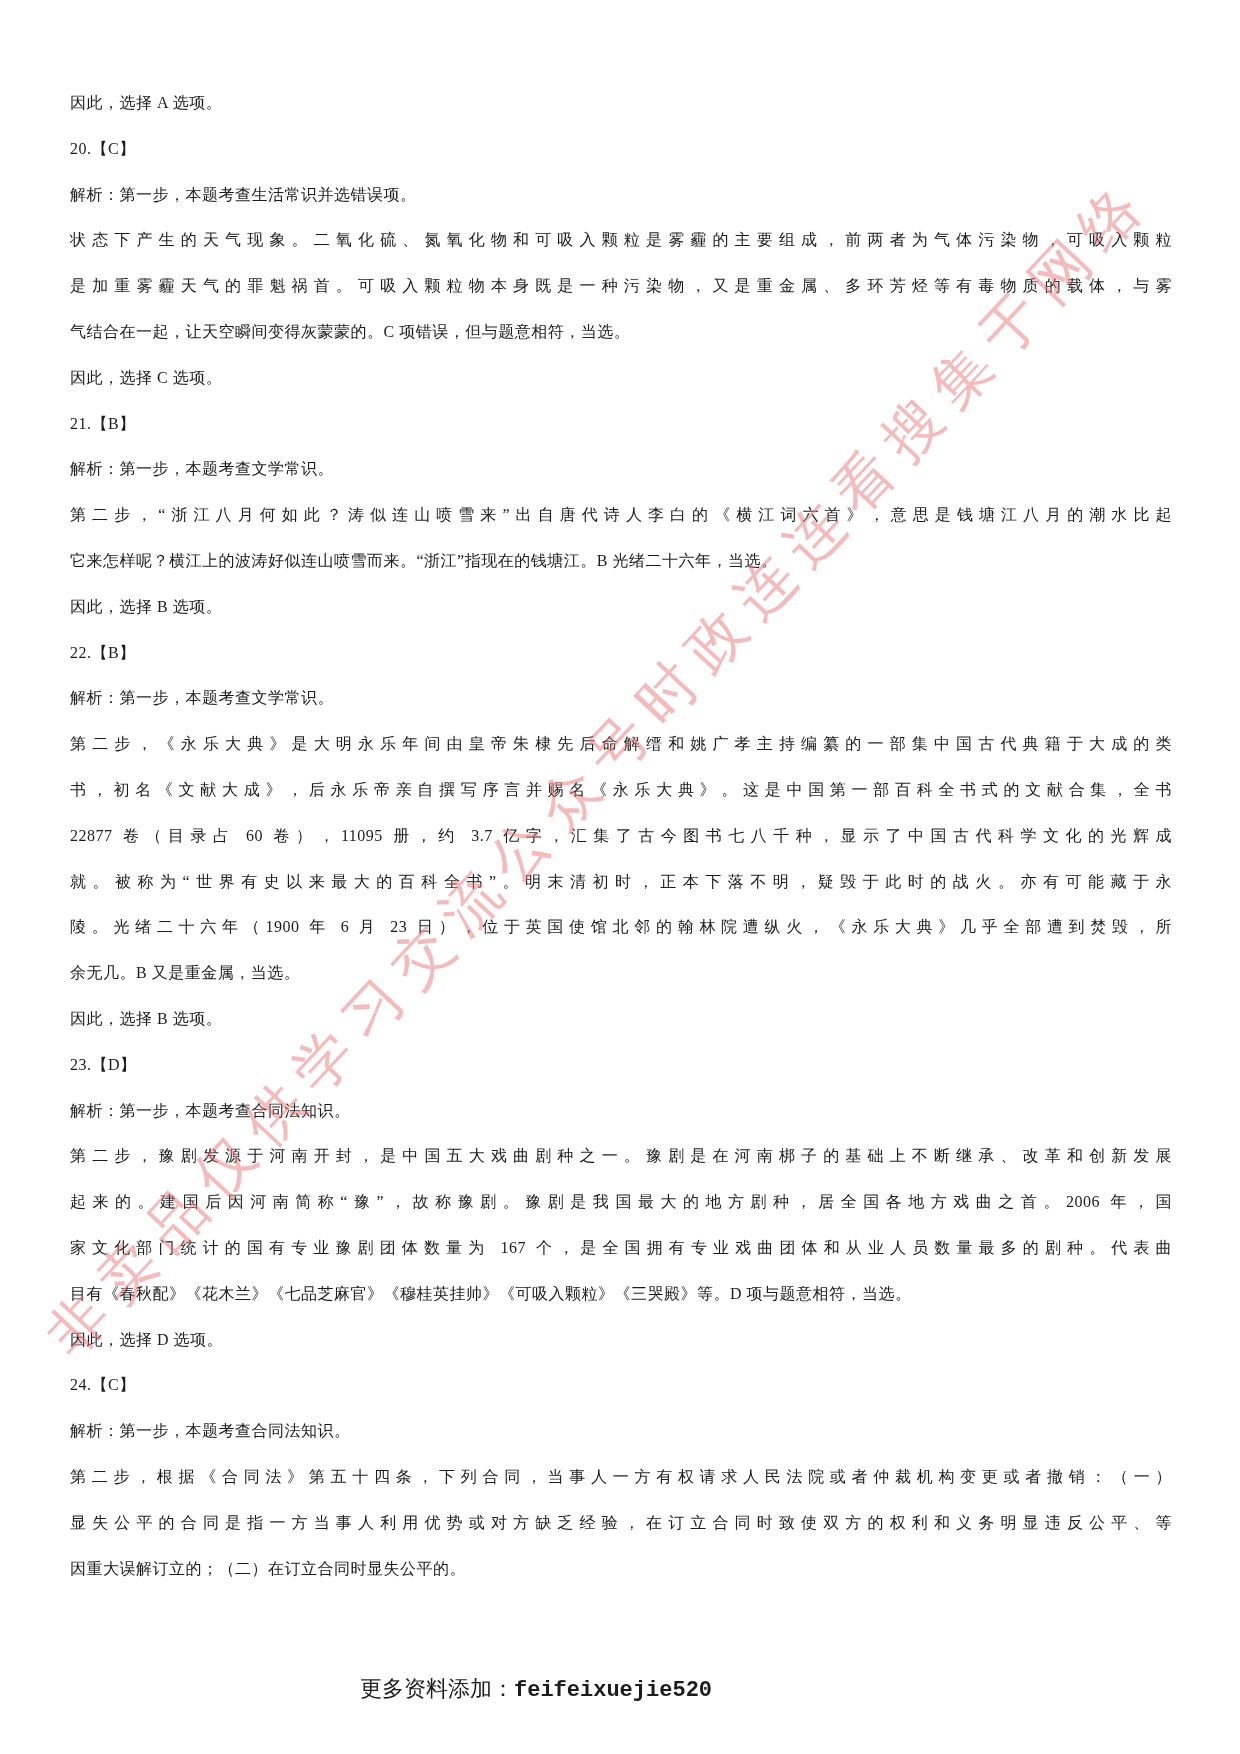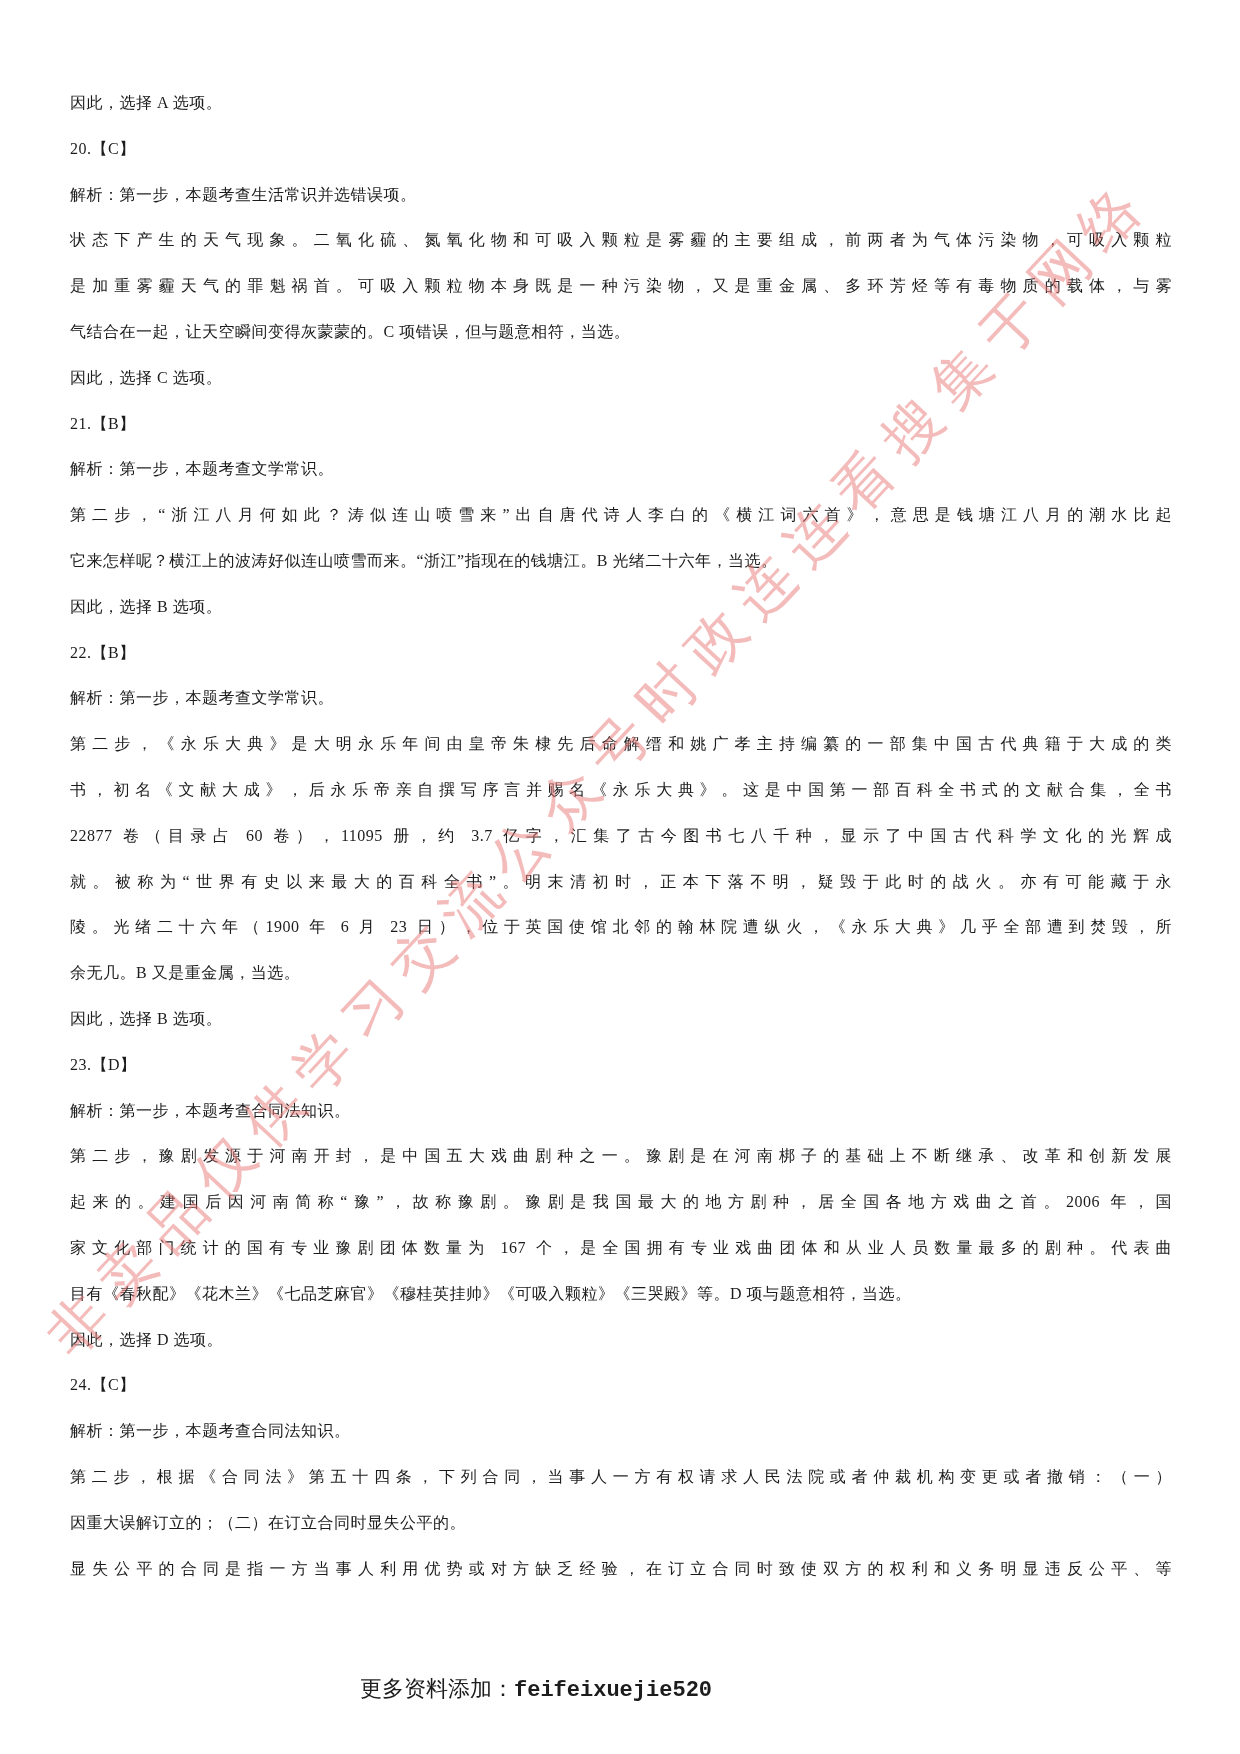--- a/index.html
+++ b/index.html
@@ -91,20 +91,20 @@
       <div class="line">23.【D】</div>
       <div class="line">解析：第一步，本题考查合同法知识。</div>
       <div class="line full">第二步，豫剧发源于河南开封，是中国五大戏曲剧种之一。豫剧是在河南梆子的基础上不断继承、改革和创新发展</div>
       <div class="line full">起来的。建国后因河南简称“豫”，故称豫剧。豫剧是我国最大的地方剧种，居全国各地方戏曲之首。2006 年，国</div>
       <div class="line full">家文化部门统计的国有专业豫剧团体数量为 167 个，是全国拥有专业戏曲团体和从业人员数量最多的剧种。代表曲</div>
       <div class="line">目有《春秋配》《花木兰》《七品芝麻官》《穆桂英挂帅》《可吸入颗粒》《三哭殿》等。D 项与题意相符，当选。</div>
       <div class="line">因此，选择 D 选项。</div>
       <div class="line">24.【C】</div>
       <div class="line">解析：第一步，本题考查合同法知识。</div>
       <div class="line full">第二步，根据《合同法》第五十四条，下列合同，当事人一方有权请求人民法院或者仲裁机构变更或者撤销：（一）</div>
+      <div class="line full">显失公平的合同是指一方当事人利用优势或对方缺乏经验，在订立合同时致使双方的权利和义务明显违反公平、等</div>
       <div class="line">因重大误解订立的；（二）在订立合同时显失公平的。</div>
-      <div class="line full">显失公平的合同是指一方当事人利用优势或对方缺乏经验，在订立合同时致使双方的权利和义务明显违反公平、等</div>
     </div>
 
   <div class="footer">
     <span>更多资料添加：</span><span class="account">feifeixuejie520</span>
   </div>
 </div>
 
 </body></html>

